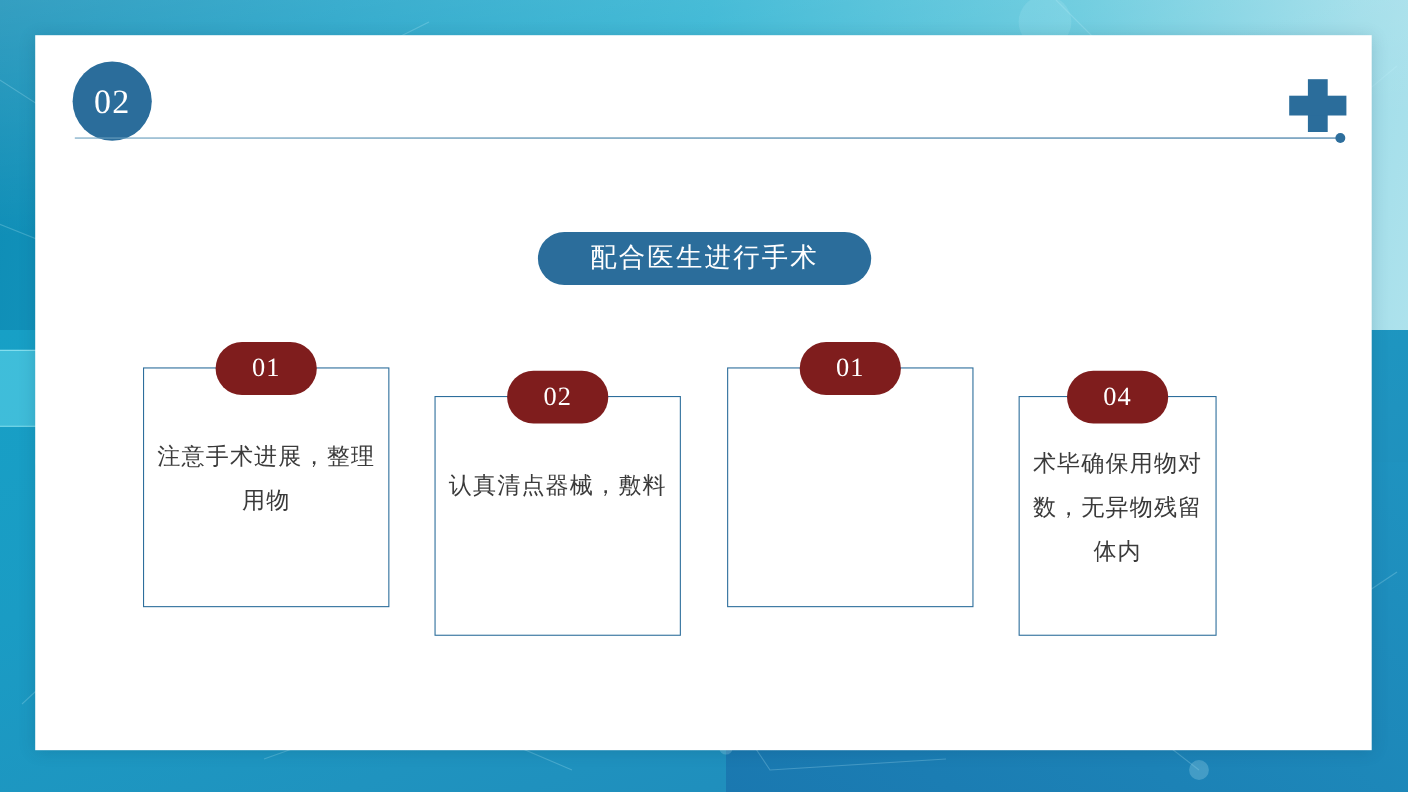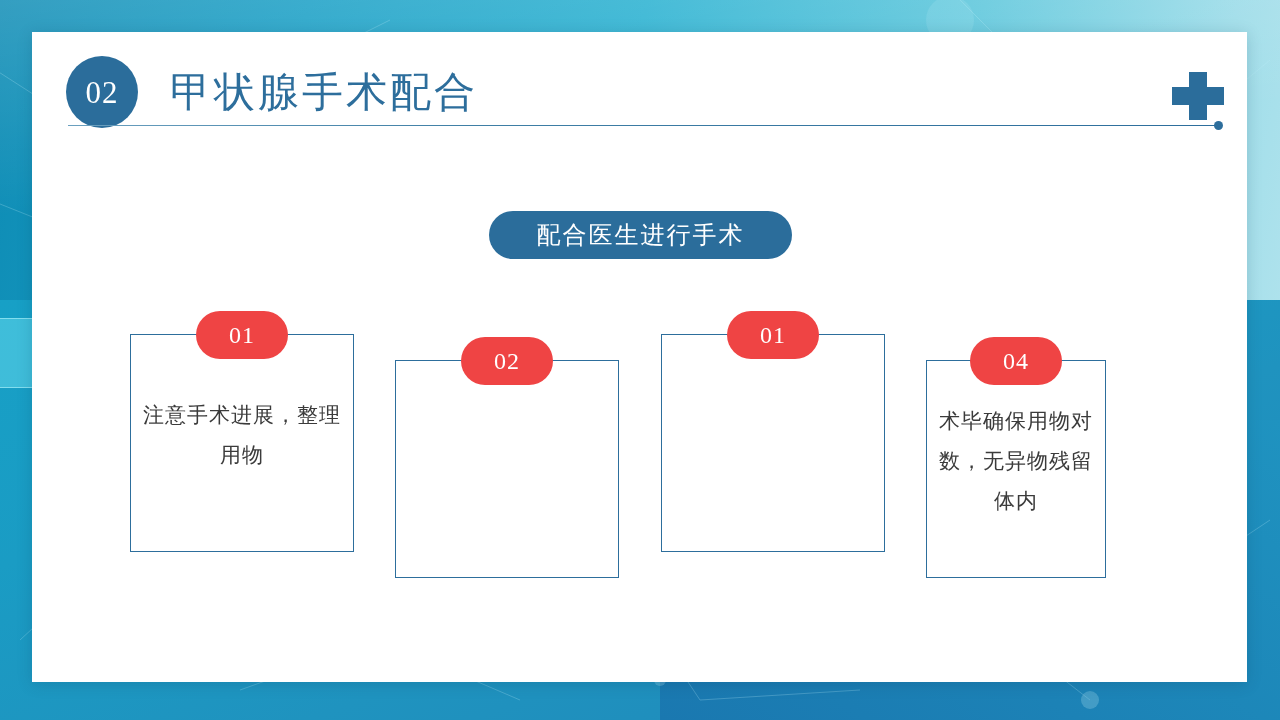--- a/index.html
+++ b/index.html
@@ -204,21 +204,21 @@
     background: transparent;
   }
   .card-badge {
     position: absolute;
     top: -24px;
     left: 50%;
     transform: translateX(-50%);
     width: 92px;
     height: 48px;
     border-radius: 24px;
-    background: #ef4444;
+    background: #7f1d1d;
     color: #ffffff;
     display: flex;
     align-items: center;
     justify-content: center;
     font-size: 24px;
     letter-spacing: 1px;
     line-height: 1;
   }
   .card-text {
     position: absolute;
@@ -306,21 +306,20 @@
   </svg>
 
   <div class="bg-sheen"></div>
   <div class="left-accent"></div>
 
   <div class="panel">
 
     <div class="header">
       <div class="chapter-badge">02</div>
 
-      <div class="slide-title">甲状腺手术配合</div>
 
       <div class="cross-icon">
         <div class="bar-v"></div>
         <div class="bar-h"></div>
       </div>
 
       <div class="header-rule"></div>
       <div class="header-rule-dot"></div>
     </div>
 
@@ -328,20 +327,21 @@
 
     <div class="cards">
 
       <div class="card card-1">
         <div class="card-badge">01</div>
         <div class="card-text">注意手术进展，整理用物</div>
       </div>
 
       <div class="card card-2">
         <div class="card-badge">02</div>
+        <div class="card-text">认真清点器械，敷料</div>
       </div>
 
       <div class="card card-3">
         <div class="card-badge">01</div>
       </div>
 
       <div class="card card-4">
         <div class="card-badge">04</div>
         <div class="card-text">术毕确保用物对数，无异物残留体内</div>
       </div>

